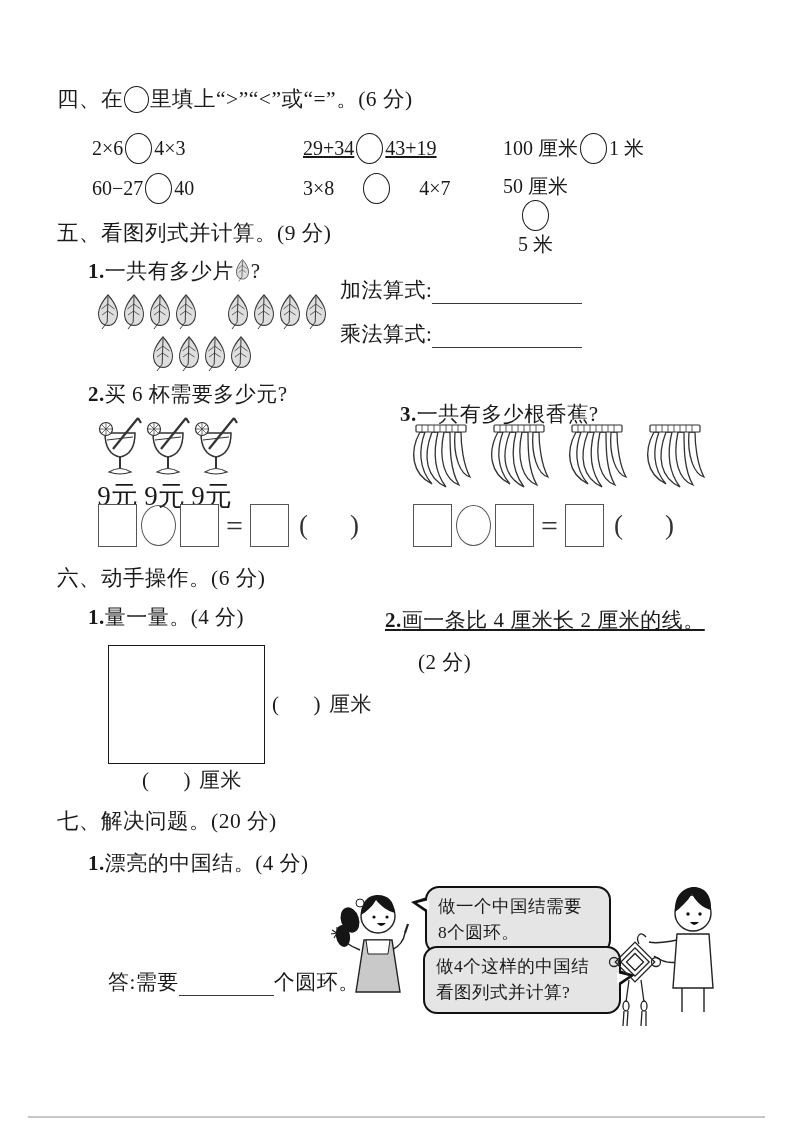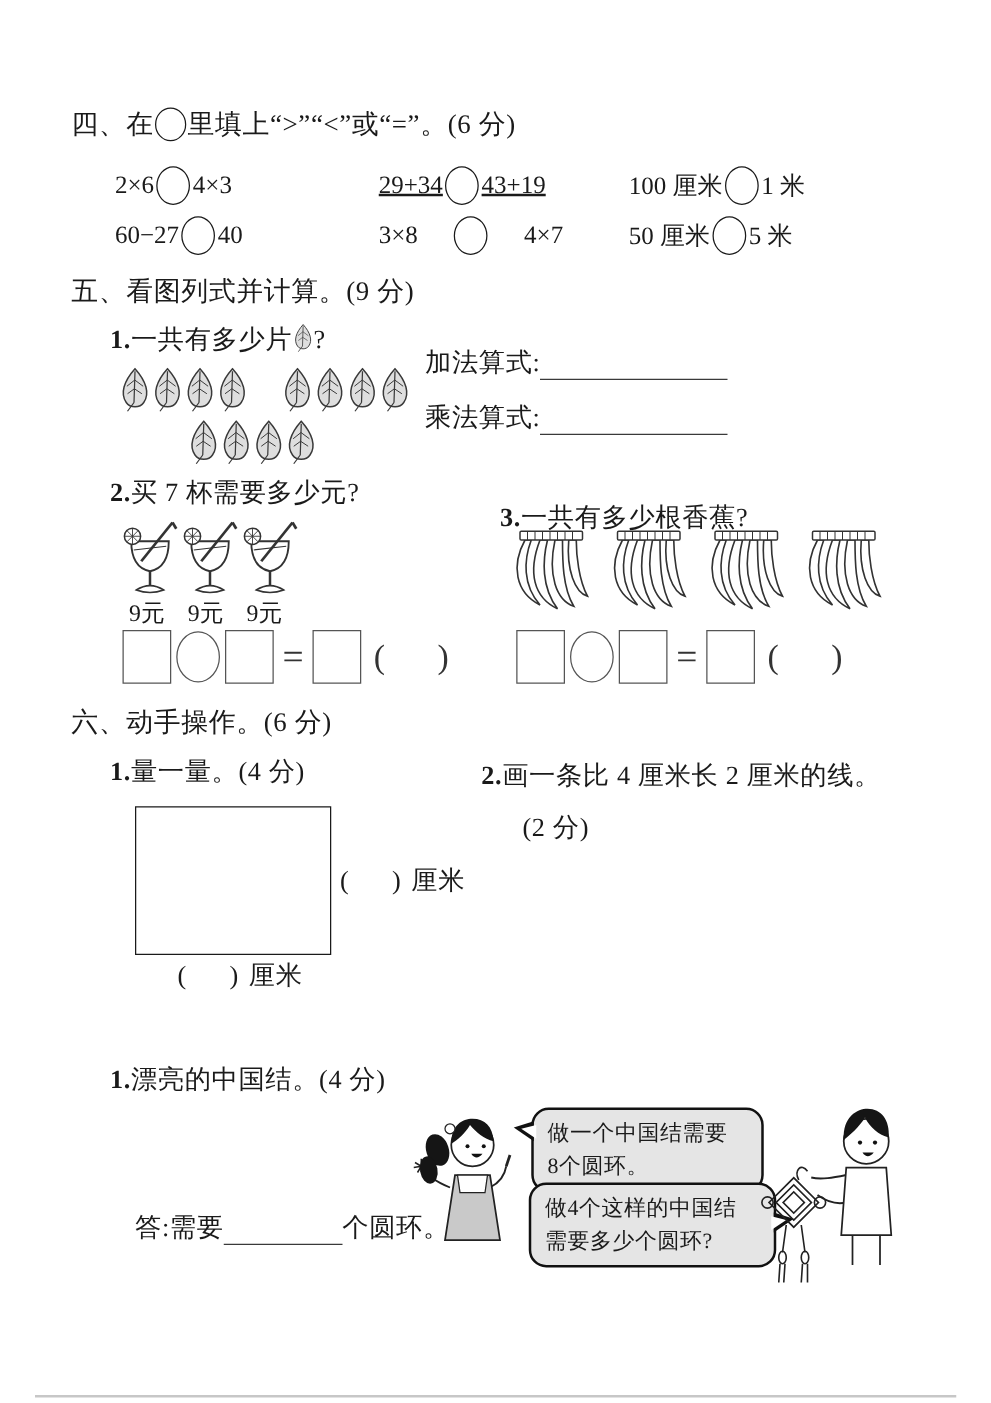--- a/index.html
+++ b/index.html
@@ -27,21 +27,21 @@
   .equation { display:flex; align-items:center; }
   .eq-box { width:39px; height:43px; border:1.7px solid #555; background:#fff; flex:0 0 auto; }
   .eq-circle { width:35px; height:41px; border:1.7px solid #555; border-radius:50%;
                margin:0 4px; flex:0 0 auto; }
   .eq-eq { font-size:30px; margin:0 7px; color:#333; }
   .eq-parens { font-size:27px; margin-left:10px; color:#333; display:flex; align-items:center; }
   .paren-gap { display:inline-block; width:42px; }
   .paren-gap-sm { display:inline-block; width:34px; }
 
   .prices { display:flex; }
-  .price { width:47px; text-align:center; font-size:19px; }
+  .price { width:47px; text-align:center; font-size:27px; }
 
   
   .measure-rect { width:157px; height:119px; border:1.9px solid #1a1a1a; background:#fff; }
   .unit { margin-left:8px; }
 
   
   .bubble { position:absolute; background:#e5e5e5; border:2px solid #111; border-radius:14px;
             padding:5px 11px 6px; font-size:17.5px; line-height:1.5; letter-spacing:0.5px; }
   .bubble1::before { content:""; position:absolute; left:-16px; top:9px; width:0; height:0;
       border-style:solid; border-width:5px 16px 11px 0;
@@ -113,21 +113,21 @@
   <div class="abs cmp" style="left:92px; top:173px;">
     <span>60−27</span>
       <span class="circle"></span>
       <span>40</span>
   </div>
   <div class="abs cmp" style="left:303px; top:173px;gap:27px;">
     <span>3×8</span>
       <span class="circle"></span>
       <span>4×7</span>
   </div>
-  <div class="abs cmp" style="left:503px; top:173px;">
+  <div class="abs cmp" style="left:503px; top:173px;flex-direction:column;">
     <span>50 厘米</span>
       <span class="circle"></span>
       <span>5 米</span>
   </div>
 
   <div class="abs line heading" style="left:57px; top:218px;">
     <span>五、看图列式并计算。(9 分)</span>
   </div>
 
   <div class="abs line" style="left:88px; top:257px;">
@@ -152,21 +152,21 @@
   </svg>
 
   <div class="abs line" style="left:340px; top:276px;">
     <span>加法算式:</span><span class="blank w150"></span>
   </div>
   <div class="abs line" style="left:340px; top:320px;">
     <span>乘法算式:</span><span class="blank w150"></span>
   </div>
 
   <div class="abs line" style="left:88px; top:380px;">
-    <span class="qnum">2.</span><span>买 7 杯需要多少元?</span>
+    <span class="qnum">2.</span><span>买 6 杯需要多少元?</span>
   </div>
   <div class="abs line" style="left:400px; top:400px;">
     <span class="qnum">3.</span><span>一共有多少根香蕉?</span>
   </div>
 
   <svg class="abs" style="left:98px; top:416px;" width="150" height="64" viewBox="0 0 150 64">
     <use href="#cupdef" x="0" y="0"></use>
       <use href="#cupdef" x="48" y="0"></use>
       <use href="#cupdef" x="96" y="0"></use>
   </svg>
@@ -209,36 +209,39 @@
       </span>
   </div>
 
   <div class="abs line heading" style="left:57px; top:563px;">
     <span>六、动手操作。(6 分)</span>
   </div>
 
   <div class="abs line" style="left:88px; top:603px;">
     <span class="qnum">1.</span><span>量一量。(4 分)</span>
   </div>
-  <div class="abs line" style="left:385px; top:606px;">
+  <div class="abs line" style="left:385px; top:606px;text-decoration:underline;">
     <span class="qnum">2.</span><span>画一条比 4 厘米长 2 厘米的线。</span>
   </div>
   <div class="abs line" style="left:418px; top:648px;">
     <span>(2 分)</span>
   </div>
 
   <div class="abs measure-rect" style="left:108px; top:645px;"></div>
 
   <div class="abs line" style="left:272px; top:690px;">
     <span>(</span><span class="paren-gap-sm"></span><span>)</span><span class="unit">厘米</span>
   </div>
   <div class="abs line" style="left:142px; top:766px;">
     <span>(</span><span class="paren-gap-sm"></span><span>)</span><span class="unit">厘米</span>
   </div>
 
+  <div class="abs line heading" style="left:57px; top:806px;">
+    <span>七、解决问题。(20 分)</span>
+  </div>
   <div class="abs line" style="left:88px; top:849px;">
     <span class="qnum">1.</span><span>漂亮的中国结。(4 分)</span>
   </div>
 
   <svg class="abs" style="left:330px; top:888px;" width="100" height="122" viewBox="0 0 100 122">
     <path d="M30 62 C20 58 11 52 7 45" fill="none" stroke="#222" stroke-width="1.5"></path>
     <path d="M7 45 l-5 -3 M7 45 l-6 1 M7 45 l-3 5 M7 45 l0 -6" stroke="#222" stroke-width="1.2"></path>
     <path d="M62 62 C70 58 74 51 75 45" fill="none" stroke="#222" stroke-width="1.5"></path>
     <path d="M75 45 l3 -9" stroke="#222" stroke-width="2.2"></path>
     <ellipse cx="20" cy="32" rx="9" ry="13" fill="#151515" transform="rotate(-18 20 32)"></ellipse>
@@ -253,21 +256,21 @@
     <path d="M47 35 Q51 41 56 35 Z" fill="#111"></path>
   </svg>
 
   <div class="bubble bubble1" style="left:425px; top:886px; width:186px;">
     <div>做一个中国结需要</div>
     <div>8个圆环。</div>
   </div>
 
   <div class="bubble bubble2" style="left:423px; top:946px; width:198px;">
     <div>做4个这样的中国结</div>
-    <div>需要多少个圆环?</div>
+    <div>看图列式并计算?</div>
   </div>
 
   <svg class="abs" style="left:605px; top:882px;" width="125" height="150" viewBox="0 0 125 150">
     <g stroke="#222" fill="none" stroke-width="1.3">
       <path d="M34 62 C30 54 36 48 41 55"></path>
       <g transform="rotate(45 30 80)">
         <rect x="16" y="66" width="28" height="28"></rect>
         <rect x="20" y="70" width="20" height="20"></rect>
         <rect x="24" y="74" width="12" height="12"></rect>
       </g>

